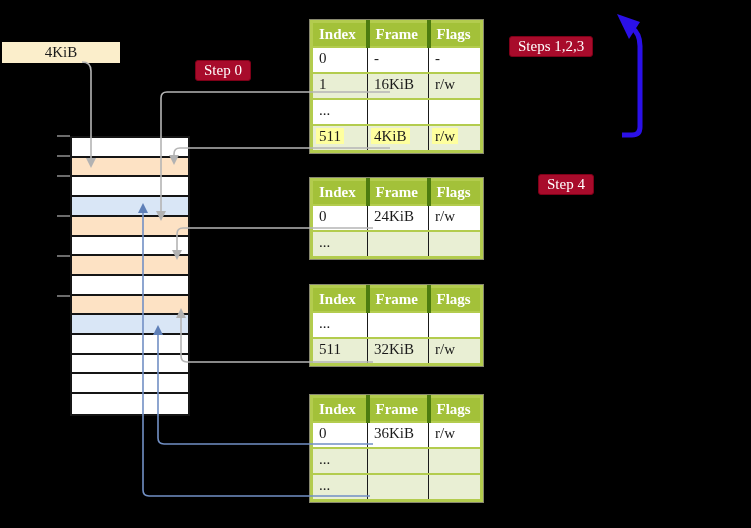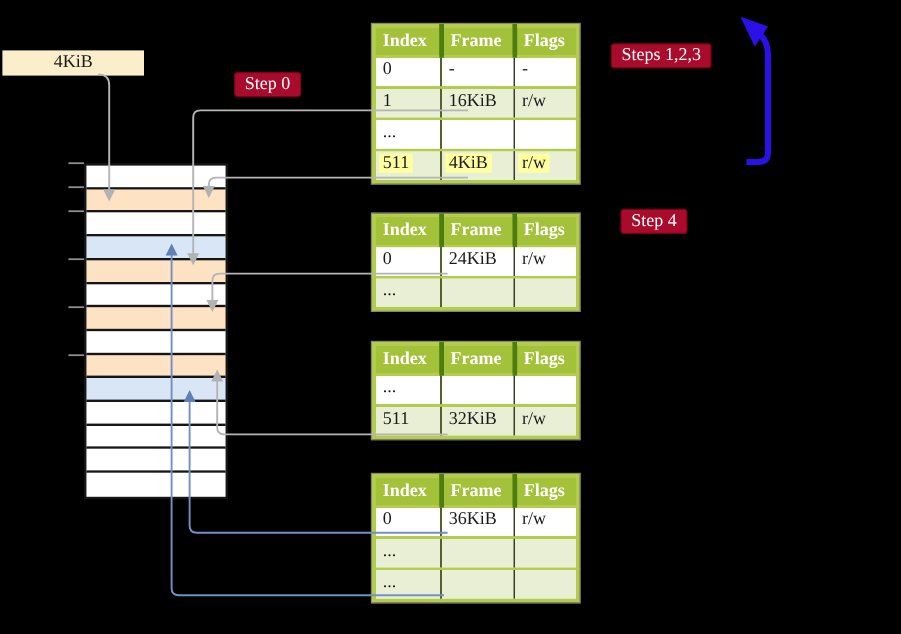--- a/index.html
+++ b/index.html
@@ -53,21 +53,21 @@
 </style>
 </head>
 <body>
 
 <div id="canvas">
 
   <div id="label-4kib">4KiB</div>
 
   <div class="badge red" style="left:195px;top:43px;">Step 0</div>
   <div class="badge red" style="left:509px;top:19px;">Steps 1,2,3</div>
-  <div class="badge red" style="left:517px;top:157px;">Step 4</div>
+  <div class="badge red" style="left:538px;top:157px;">Step 4</div>
 
   <div id="strip">
       <div class="strip-row c-white"></div>
       <div class="strip-row c-orange"></div>
       <div class="strip-row c-white"></div>
       <div class="strip-row c-blue"></div>
       <div class="strip-row c-orange"></div>
       <div class="strip-row c-white"></div>
       <div class="strip-row c-orange"></div>
       <div class="strip-row c-white"></div>

